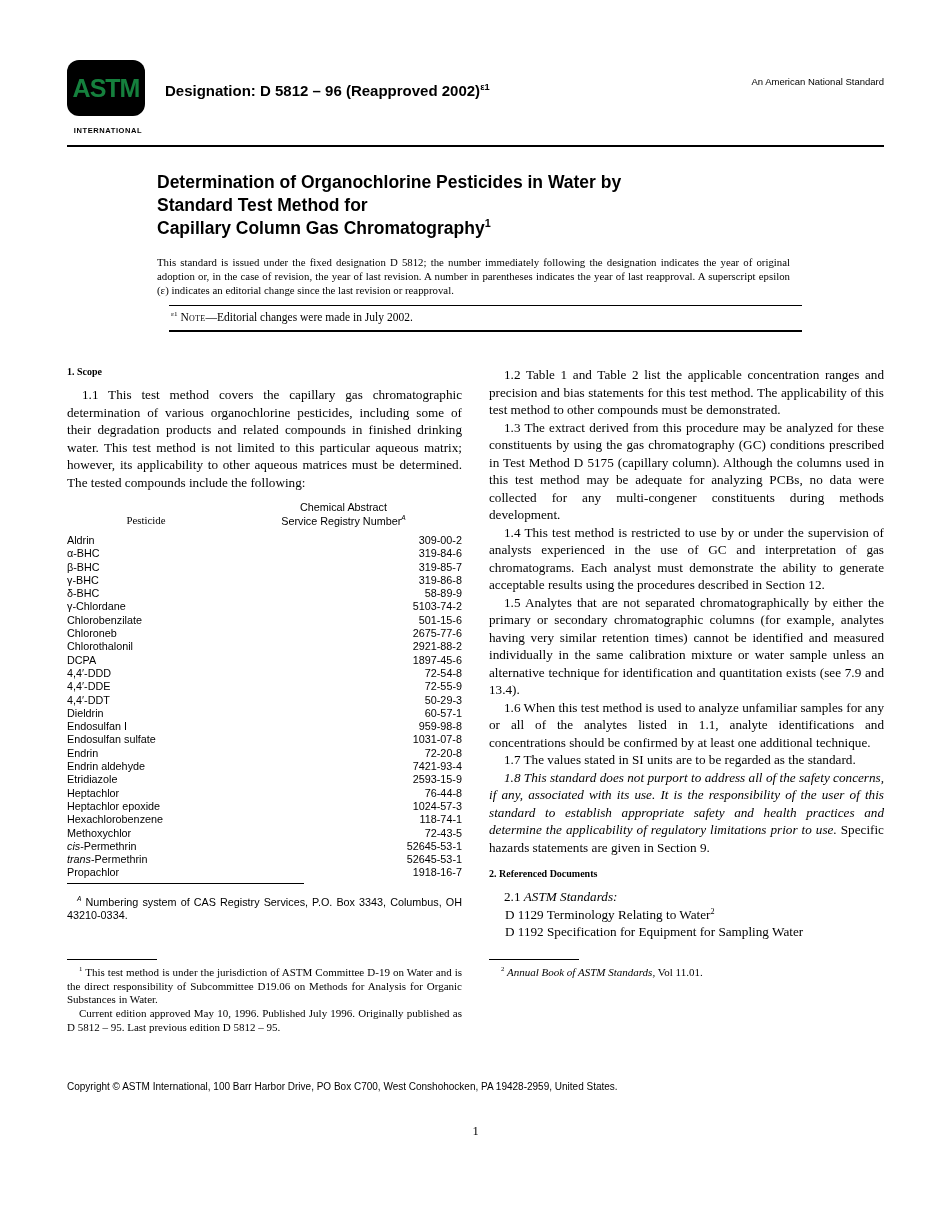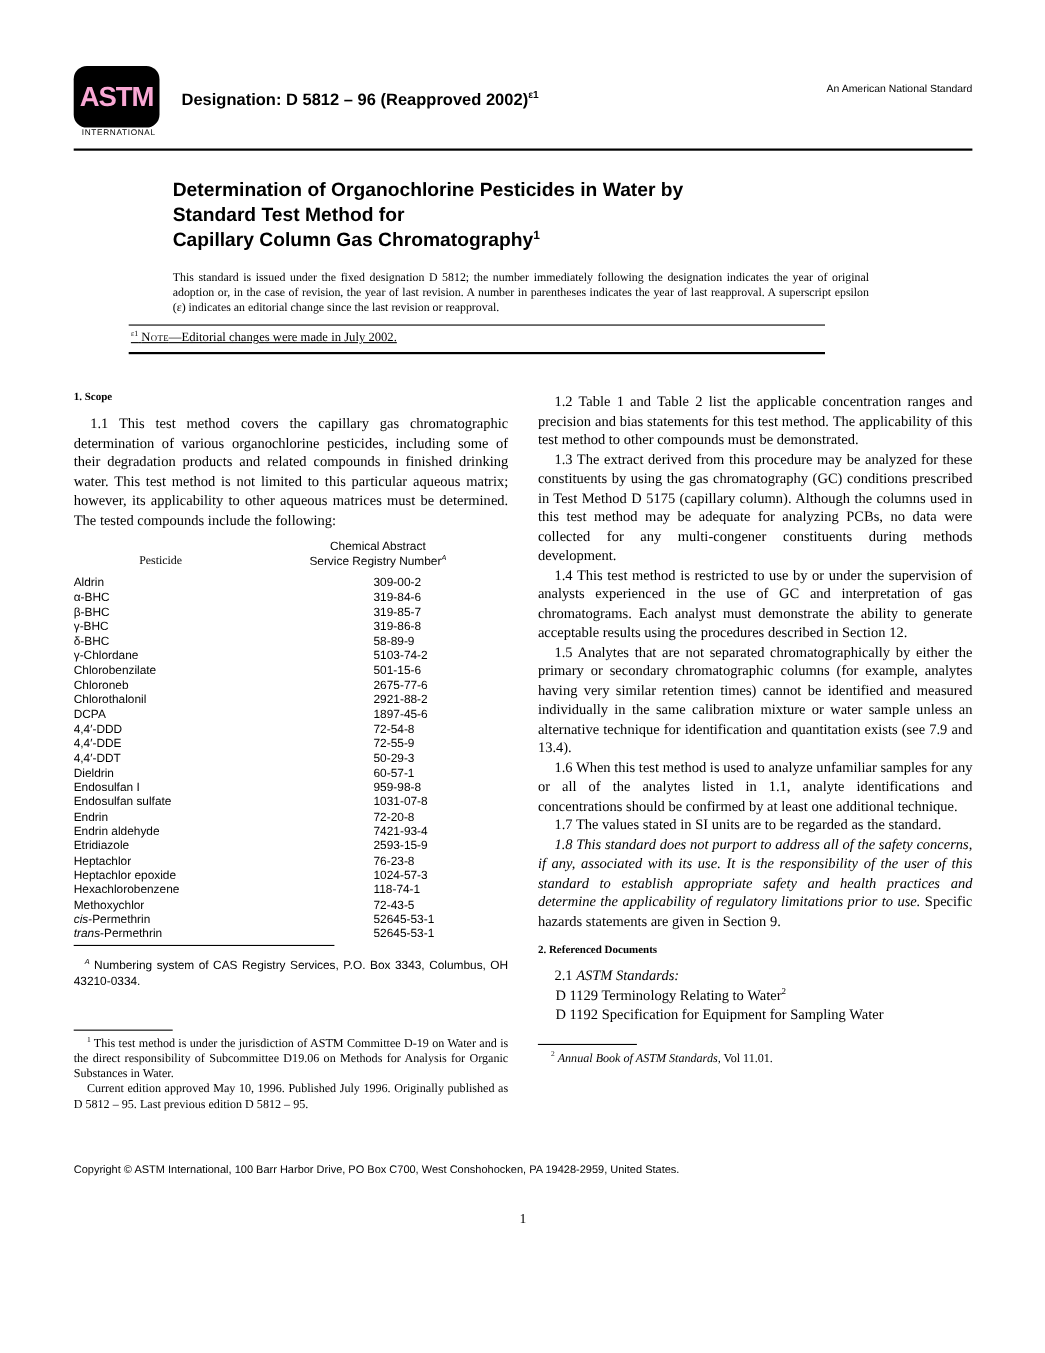--- a/index.html
+++ b/index.html
@@ -11,52 +11,52 @@
     background:#fff; color:#000;
     font-family:"Liberation Serif", serif;
     padding:0 66px 20px 67px;
     overflow:hidden;
   }
   sup { font-size:62%; vertical-align:super; line-height:0; }
 
   
   .header-row { display:flex; align-items:flex-start; padding-top:60px; padding-bottom:10px; border-bottom:2px solid #000; }
   .logo-wrap { width:82px; text-align:center; }
-  .logo-box { width:78px; height:56px; background:#000; border-radius:12px; color:#f9a8d4;
+  .logo-box { width:78px; height:56px; background:#000; border-radius:12px; color:#15803d;
     display:flex; align-items:center; justify-content:center;
     font-family:"Liberation Sans", sans-serif; font-weight:bold; font-size:25px; letter-spacing:-1px; }
-  .logo-sub { font-family:"Liberation Sans", sans-serif; font-weight:normal; font-size:7.5px; letter-spacing:0.6px; margin-top:0; }
+  .logo-sub { font-family:"Liberation Sans", sans-serif; font-weight:bold; font-size:7.5px; letter-spacing:0.6px; margin-top:10px; }
   .designation { margin:22px 0 0 16px; font-family:"Liberation Sans", sans-serif; font-weight:bold; font-size:15px; }
   .natl { margin-left:auto; margin-top:16px; font-family:"Liberation Sans", sans-serif; font-size:9.5px; }
 
   
   .title-block { margin:24px 0 0 90px; width:633px;
     font-family:"Liberation Sans", sans-serif; font-weight:bold; font-size:17.5px; line-height:23px; }
   .issuance { margin:16px 0 0 90px; width:633px; text-align:justify; font-size:10.8px; line-height:13.8px; }
-  .note-block { margin-left:50px; width:633px; margin-top:8px;text-decoration:underline; }
+  .note-block { margin-left:102px; width:633px; margin-top:8px; }
   .rule-thin { border-top:1px solid #000; }
   .rule-thick { border-top:2px solid #000; }
   .note-line { font-size:11.5px; padding:5px 0 7px 2px; }
   .sc { font-variant:small-caps; letter-spacing:0.3px; }
 
   
   .columns { display:flex; gap:27px; margin-top:34px; }
   .col { width:395px; }
   .section-heading { font-weight:bold; font-size:10px; margin:0 0 9px; }
   .section-heading.mt { margin-top:12px; }
   .body-p { font-size:13.2px; line-height:17.5px; text-align:justify; text-indent:15px; }
 
   
   .ptable { margin-top:10px; font-family:"Liberation Sans", sans-serif; font-size:10.8px; line-height:13.3px; }
   .ptable-header { display:flex; align-items:flex-end; margin-bottom:6px; }
   .pth1 { width:40%; text-align:center; padding-bottom:1px;font-family:Liberation Serif, serif; }
   .pth2 { width:60%; text-align:center; }
   .prow { display:flex; }
   .pname { width:69%; }
-  .pcas  { width:31%; }
+  .pcas  { width:31%;text-align:right; }
   .table-rule { border-top:1px solid #000; width:60%; margin-top:3px; }
 
   .fn-a { margin-top:12px; font-family:"Liberation Sans", sans-serif; font-size:10.8px; line-height:13.6px; text-align:justify; text-indent:10px; }
 
   .fn-sep { width:90px; border-top:1px solid #000; }
   .fn-sep.left-sep { margin-top:36px; }
   .fn-sep.right-sep { margin-top:18px; }
   .fn { font-size:11px; line-height:13.8px; text-align:justify; margin-top:6px; }
   .fn p { text-indent:12px; }
 
@@ -185,41 +185,45 @@
             <div class="prow">
               <span class="pname">Endrin aldehyde</span>
               <span class="pcas">7421-93-4</span>
             </div>
             <div class="prow">
               <span class="pname">Etridiazole</span>
               <span class="pcas">2593-15-9</span>
             </div>
             <div class="prow">
               <span class="pname">Heptachlor</span>
-              <span class="pcas">76-23-8</span>
+              <span class="pcas">76-44-8</span>
             </div>
             <div class="prow">
               <span class="pname">Heptachlor epoxide</span>
               <span class="pcas">1024-57-3</span>
             </div>
             <div class="prow">
               <span class="pname">Hexachlorobenzene</span>
               <span class="pcas">118-74-1</span>
             </div>
             <div class="prow">
               <span class="pname">Methoxychlor</span>
               <span class="pcas">72-43-5</span>
             </div>
             <div class="prow">
               <span class="pname"><i>cis</i>-Permethrin</span>
               <span class="pcas">52645-53-1</span>
             </div>
             <div class="prow">
               <span class="pname"><i>trans</i>-Permethrin</span>
               <span class="pcas">52645-53-1</span>
+            </div>
+            <div class="prow">
+              <span class="pname">Propachlor</span>
+              <span class="pcas">1918-16-7</span>
             </div>
           </div>
         <div class="table-rule"></div>
       </div>
 
       <p class="fn-a"><sup><i>A</i></sup><span> Numbering system of CAS Registry Services, P.O. Box 3343, Columbus, OH 43210-0334.</span></p>
 
       <div class="fn-sep left-sep"></div>
       <div class="fn">
         <p><sup>1</sup><span> This test method is under the jurisdiction of ASTM Committee D-19 on Water and is the direct responsibility of Subcommittee D19.06 on Methods for Analysis for Organic Substances in Water.</span></p>

